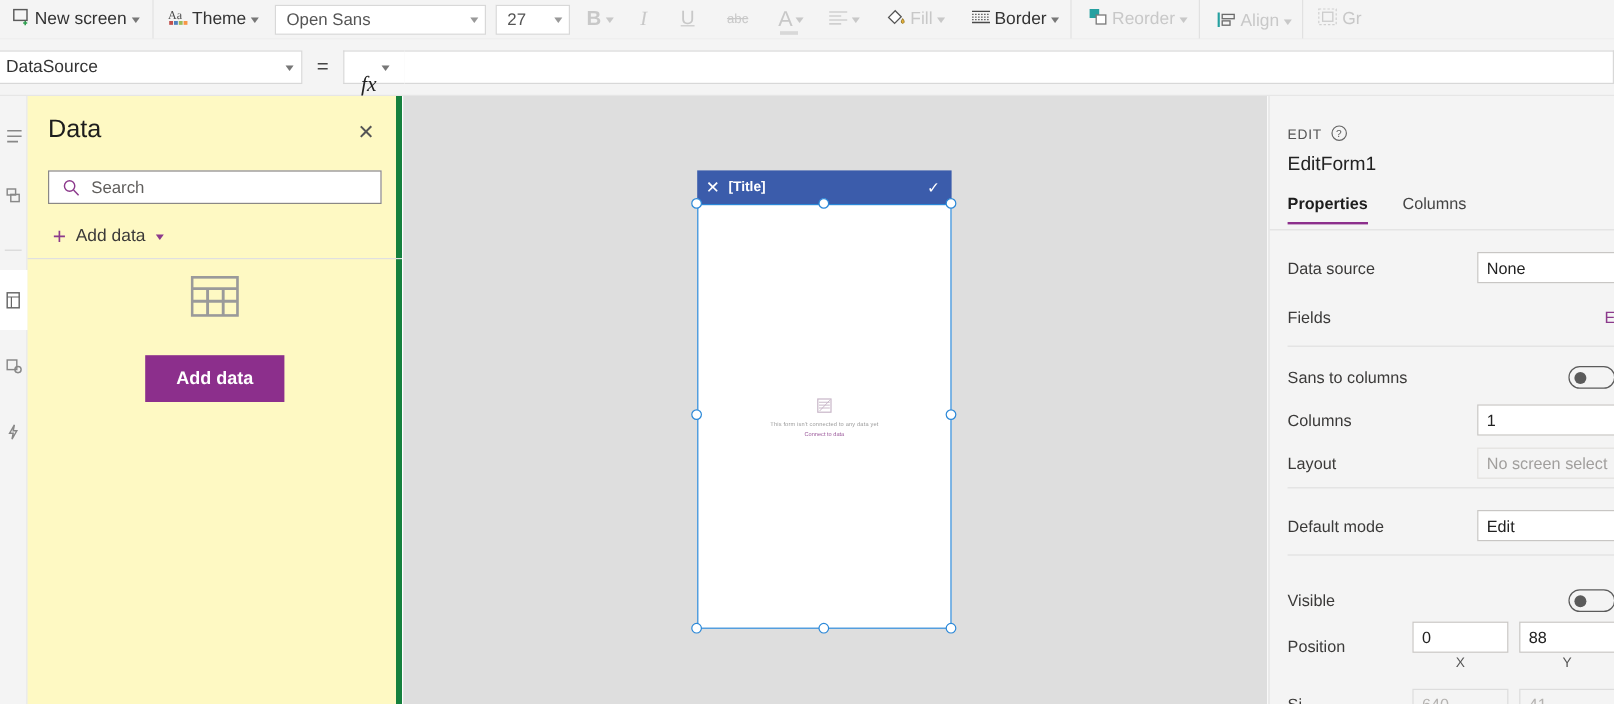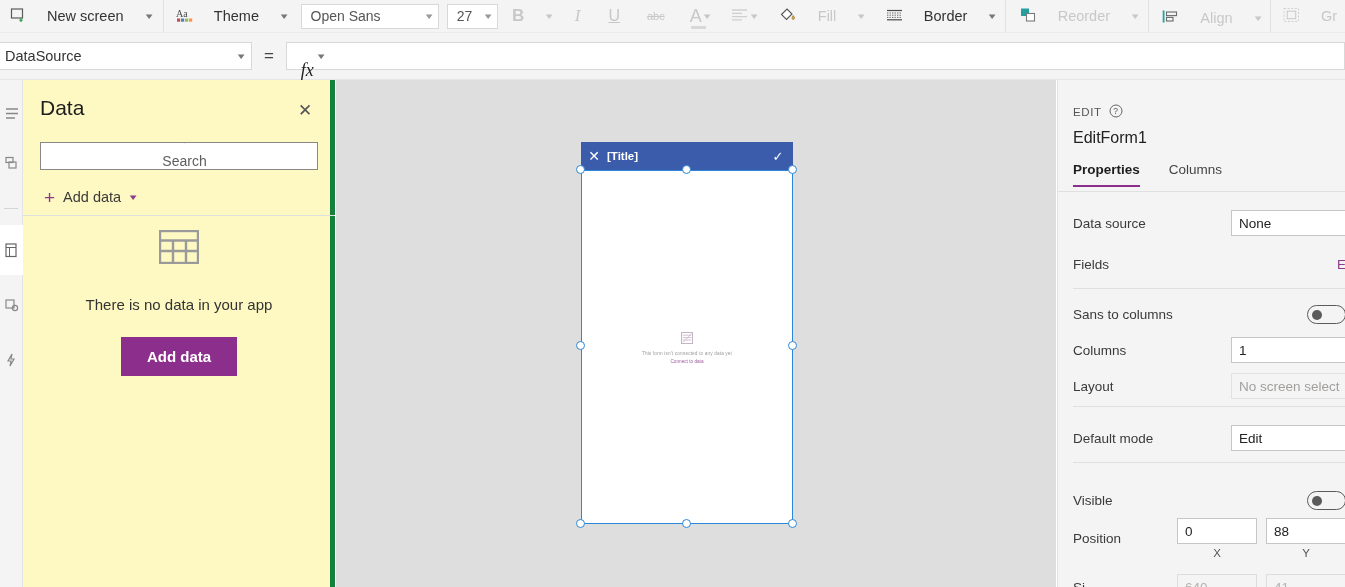--- a/index.html
+++ b/index.html
@@ -16,21 +16,21 @@
 
   
   .toolbar {
     position: absolute; left: 0; top: 0; width: 1345px; height: 33px;
     background: #f4f4f4;
     display: flex; align-items: center;
     border-bottom: 1px solid #ebebeb;
     overflow: hidden;
   }
   .tb-item {
-    display: flex; align-items: center; gap: 21px;
+    display: flex; align-items: center; gap: 3px;
     height: 33px; padding: 0 10px;
     white-space: nowrap; font-size: 14.5px; color: #333;
   }
   .tb-item.disabled { color: #c8c8c8; }
   .tb-sep { width: 1px; height: 33px; background: #e1e1e1; margin: 0 2px; }
   .chev { font-size: 9px; color: #777; margin-left: 2px; display:inline-block; transform: scaleX(1.5); }
   .tb-item.disabled .chev { color: #c8c8c8; }
 
   .combo {
     height: 25px; border: 1px solid #d8d8d8; background: #fff;
@@ -87,21 +87,21 @@
     font-size: 21px; color: #1d1d1d; font-weight: 400;
   }
   .dp-close {
     position: absolute; right: 14px; top: 19px; width: 22px; height: 22px;
     display:flex; align-items:center; justify-content:center;
     color: #555; font-size: 17px;
   }
   .dp-search {
     position: absolute; left: 17px; top: 62px; width: 278px; height: 28px;
     background: #fff; border: 1px solid #8a8886;
-    display: flex; align-items: center; gap: 9px; padding-left: 11px; flex-direction: column;
+    display: flex; align-items: center; gap: 9px; padding-left: 11px;
   }
   .dp-search span.ph { color: #605e5c; font-size: 14px; }
   .dp-add {
     position: absolute; left: 15px; top: 104px; height: 26px;
     display: flex; align-items: center; gap: 8px; padding: 0 6px;
     color: #3b3a39; font-size: 14.5px;
   }
   .dp-add .plus { color: #8c3a8c; font-size: 19px; line-height: 1; font-weight: 300; }
   .dp-add .chev { color: #8c3a8c; }
   .dp-div { position: absolute; left: 0; top: 135px; width: 312px; height: 1px; background: #e0e0e0; }
@@ -401,21 +401,20 @@
 
     <div class="dp-div"></div>
 
     <div class="dp-empty">
       <div class="tbl-icon">
         <svg width="40" height="34" viewBox="0 0 40 34">
           <rect x="1" y="1" width="38" height="32" fill="none" stroke="#9a9a9a" stroke-width="2.4"></rect>
           <path d="M1 10.5h38M1 21h38M14 10.5v22.5M27 10.5v22.5" stroke="#9a9a9a" stroke-width="2.4"></path>
         </svg>
       </div>
-      <div class="msg">There is no data in your app</div>
       <div class="dp-btn">Add data</div>
     </div>
   </div>
 
   <div class="canvas">
     <div class="form-wrap">
 
       <div class="form-head">
         <span class="x">✕</span>
         <span class="ttl">[Title]</span>

